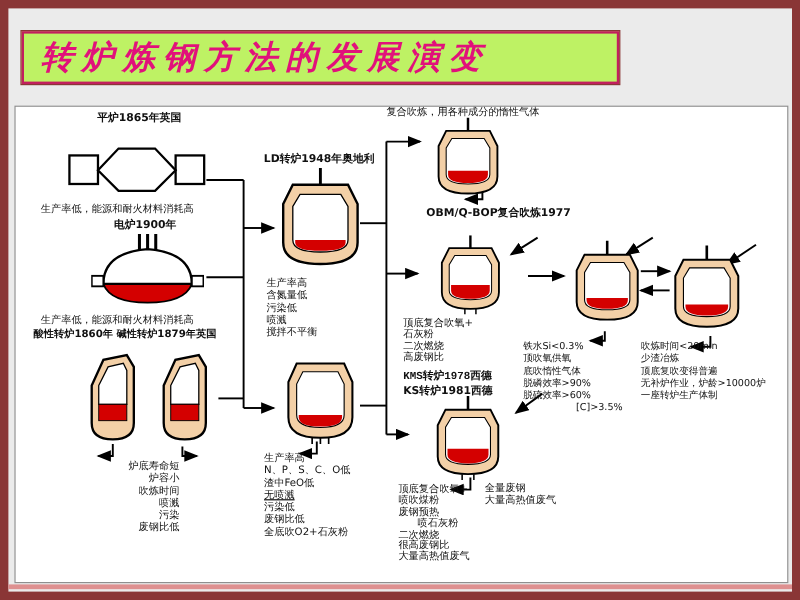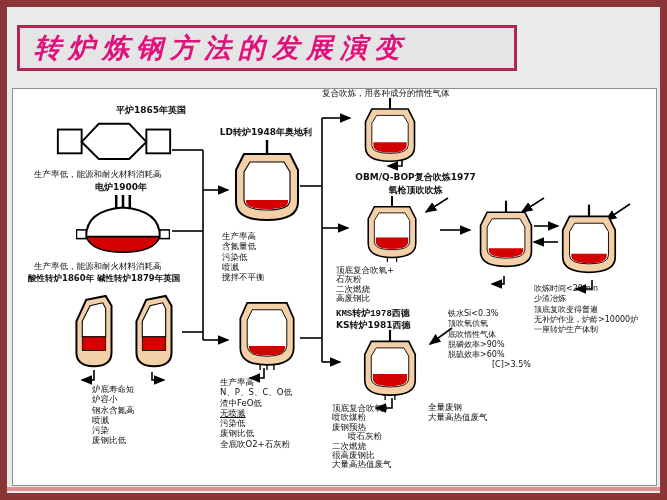--- a/index.html
+++ b/index.html
@@ -1,19 +1,19 @@
 <!DOCTYPE html>
 <html><head>
 <meta charset="utf-8">
 <style>
   html,body{margin:0;padding:0;}
   body{width:667px;height:500px;overflow:hidden;font-family:"DejaVu Sans",sans-serif;}
   .stage{position:relative;width:667px;height:500px;background:#8a3636;}
   .inner{position:absolute;left:7px;top:7px;right:7px;bottom:7px;background:#ebebeb;}
-  .title-box{position:absolute;left:18px;top:26px;width:494px;height:40px;background:#e5e5e5;
+  .title-box{position:absolute;left:18px;top:26px;width:494px;height:40px;background:#bef264;
     border:2px solid #c21f5e;box-shadow:0 0 0 1px #8a3636;display:flex;align-items:center;}
   .title-text{font-family:"DejaVu Serif",serif;font-style:italic;font-weight:bold;
     font-size:27px;color:#e1117b;letter-spacing:7px;padding-left:14px;white-space:nowrap;}
   .canvas{position:absolute;left:12px;top:88px;width:643px;height:396px;background:#fff;
     border:1px solid #8f8f8f;}
   .pink-line{position:absolute;left:7px;top:487px;width:653px;height:4px;background:#de9090;}
   .lbl{position:absolute;font-size:9px;font-weight:bold;color:#111;white-space:nowrap;}
   .lbl.c{text-align:center;}
   .note{position:absolute;font-size:8.5px;color:#111;white-space:nowrap;}
   .list{position:absolute;font-size:8.5px;color:#111;}
@@ -71,21 +71,21 @@
       <path d="M504,276 V284 H492" marker-end="url(#ah)"></path>
       <path d="M592,280 V289 H576" marker-end="url(#ah)"></path>
 
       <path d="M448,198 L426,212" marker-end="url(#ah)"></path>
       <path d="M452,328 L430,344" marker-end="url(#ah)"></path>
       <path d="M544,198 L522,212" marker-end="url(#ah)"></path>
       <path d="M630,204 L606,220" marker-end="url(#ah)"></path>
     </g>
   </svg>
 
-  <div class="lbl c" style="left:46px;top:104px;width:140px;text-align:right;">平炉1865年英国</div>
+  <div class="lbl c" style="left:46px;top:92px;width:140px;">平炉1865年英国</div>
   <div class="furn" style="left:55px;top:117px;">
     <svg width="118" height="46" viewBox="0 0 124 48">
       <rect x="3" y="13" width="25" height="25" fill="#fff" stroke="#000" stroke-width="2"></rect>
       <rect x="96" y="13" width="25" height="25" fill="#fff" stroke="#000" stroke-width="2"></rect>
       <polygon points="28,26 46,7 78,7 96,26 78,44 46,44" fill="#fff" stroke="#000" stroke-width="2"></polygon>
     </svg>
   </div>
   <div class="note" style="left:34px;top:169px;width:172px;">生产率低，能源和耐火材料消耗高</div>
   <div class="lbl c" style="left:66px;top:181px;width:110px;">电炉1900年</div>
   <div class="furn" style="left:76px;top:194px;">
@@ -108,24 +108,24 @@
       <rect x="16" y="44" width="24" height="14" fill="#d40000" stroke="#000" stroke-width="0.8"></rect>
     </svg>
   </div>
   <div class="furn" style="left:126px;top:294px;">
     <svg width="54" height="78" viewBox="0 0 54 80">
       <path d="M10,28 L20,6 L40,2 L46,12 L46,60 Q46,74 28,74 Q10,74 10,60 Z" fill="#f3d0a7" stroke="#000" stroke-width="2"></path>
       <path d="M16,28 L24,12 L37,9 L40,15 L40,44 L16,44 Z" fill="#fff" stroke="#000" stroke-width="1.1"></path>
       <rect x="16" y="44" width="24" height="14" fill="#d40000" stroke="#000" stroke-width="0.8"></rect>
     </svg>
   </div>
-  <div class="list" style="left:92px;top:384px;">
+  <div class="list" style="left:107px;top:384px;text-align:right;">
       <div class="li" style="white-space: nowrap;">炉底寿命短</div>
       <div class="li" style="white-space: nowrap;">炉容小</div>
-      <div class="li" style="white-space: nowrap;">钢水含氮高</div>
+      <div class="li" style="white-space: nowrap;">吹炼时间</div>
       <div class="li" style="white-space: nowrap;">喷溅</div>
       <div class="li" style="white-space: nowrap;">污染</div>
       <div class="li" style="white-space: nowrap;">废钢比低</div>
     </div>
 
   <div class="lbl c" style="left:206px;top:126px;width:120px;">LD转炉1948年奥地利</div>
   <div class="furn" style="left:228px;top:140px;">
     <svg width="78" height="86" viewBox="0 0 78 86">
       <line x1="39" y1="0" x2="39" y2="52" stroke="#000" stroke-width="2.4"></line>
       <path d="M16,14 L62,14 L70,30 L70,62 Q70,80 39,80 Q8,80 8,62 L8,30 Z" fill="#f3d0a7" stroke="#000" stroke-width="2"></path>
@@ -163,21 +163,20 @@
   <div class="note" style="left:322px;top:88px;width:210px;">复合吹炼，用各种成分的惰性气体</div>
   <div class="furn" style="left:348px;top:98px;">
     <svg width="84" height="68" viewBox="0 0 78 86">
       <line x1="39" y1="0" x2="39" y2="52" stroke="#000" stroke-width="2.6"></line>
       <path d="M16,14 L62,14 L70,30 L70,62 Q70,80 39,80 Q8,80 8,62 L8,30 Z" fill="#f3d0a7" stroke="#000" stroke-width="2"></path>
       <path d="M22,22 L56,22 L62,32 L62,60 Q62,70 39,70 Q16,70 16,60 L16,32 Z" fill="#fff" stroke="#000" stroke-width="1.1"></path>
       <path d="M18,56 L60,56 L60,60 Q60,69 39,69 Q18,69 18,60 Z" fill="#d40000"></path>
     </svg>
   </div>
   <div class="lbl c" style="left:328px;top:171px;width:175px;">OBM/Q-BOP复合吹炼1977</div>
-  <div class="lbl c" style="left:348px;top:184px;width:135px;">氧枪顶吹吹炼</div>
   <div class="furn" style="left:346px;top:196px;">
     <svg width="92" height="66" viewBox="0 0 78 86">
       <line x1="39" y1="0" x2="39" y2="52" stroke="#000" stroke-width="2.6"></line>
       <path d="M16,14 L62,14 L70,30 L70,62 Q70,80 39,80 Q8,80 8,62 L8,30 Z" fill="#f3d0a7" stroke="#000" stroke-width="2"></path>
       <path d="M22,22 L56,22 L62,32 L62,60 Q62,70 39,70 Q16,70 16,60 L16,32 Z" fill="#fff" stroke="#000" stroke-width="1.1"></path>
       <path d="M18,54 L60,54 L60,60 Q60,69 39,69 Q18,69 18,60 Z" fill="#d40000"></path>
       <line x1="33" y1="80" x2="33" y2="86" stroke="#000" stroke-width="1.6"></line>
       <line x1="45" y1="80" x2="45" y2="86" stroke="#000" stroke-width="1.6"></line>
     </svg>
   </div>
@@ -201,42 +200,42 @@
   </div>
   <div class="list tight" style="left:332px;top:404px;">
       <div class="li" style="white-space: nowrap;">顶底复合吹氧+</div>
       <div class="li" style="white-space: nowrap;">喷吹煤粉</div>
       <div class="li" style="white-space: nowrap;">废钢预热</div>
       <div class="li" style="white-space: nowrap; padding-left: 16px;">喷石灰粉</div>
       <div class="li" style="white-space: nowrap;">二次燃烧</div>
       <div class="li" style="white-space: nowrap;">很高废钢比</div>
       <div class="li" style="white-space: nowrap;">大量高热值废气</div>
     </div>
-  <div class="list" style="left:404px;top:402px;margin-left:24px;">
+  <div class="list" style="left:404px;top:402px;">
       <div class="li" style="white-space: nowrap;">全量废钢</div>
       <div class="li" style="white-space: nowrap;">大量高热值废气</div>
     </div>
 
   <div class="furn" style="left:474px;top:194px;">
     <svg width="64" height="84" viewBox="0 0 78 86">
       <line x1="39" y1="0" x2="39" y2="52" stroke="#000" stroke-width="2.6"></line>
       <path d="M16,14 L62,14 L70,30 L70,62 Q70,80 39,80 Q8,80 8,62 L8,30 Z" fill="#f3d0a7" stroke="#000" stroke-width="2"></path>
       <path d="M22,22 L56,22 L62,32 L62,60 Q62,70 39,70 Q16,70 16,60 L16,32 Z" fill="#fff" stroke="#000" stroke-width="1.1"></path>
       <path d="M18,58 L60,58 L60,60 Q60,69 39,69 Q18,69 18,60 Z" fill="#d40000"></path>
     </svg>
   </div>
   <div class="furn" style="left:556px;top:200px;">
     <svg width="66" height="82" viewBox="0 0 78 86">
       <line x1="39" y1="0" x2="39" y2="52" stroke="#000" stroke-width="2.6"></line>
       <path d="M16,14 L62,14 L70,30 L70,62 Q70,80 39,80 Q8,80 8,62 L8,30 Z" fill="#f3d0a7" stroke="#000" stroke-width="2"></path>
       <path d="M22,22 L56,22 L62,32 L62,60 Q62,70 39,70 Q16,70 16,60 L16,32 Z" fill="#fff" stroke="#000" stroke-width="1.1"></path>
       <path d="M18,58 L60,58 L60,60 Q60,69 39,69 Q18,69 18,60 Z" fill="#d40000"></path>
     </svg>
   </div>
-  <div class="list" style="left:448px;top:284px;width:78px;font-size:8px;margin-top:25px;">
+  <div class="list" style="left:436px;top:284px;width:78px;font-size:8px;">
       <div class="li" style="white-space: normal;">铁水Si&lt;0.3%</div>
       <div class="li" style="white-space: normal;">顶吹氧供氧</div>
       <div class="li" style="white-space: normal;">底吹惰性气体</div>
       <div class="li" style="white-space: normal;">脱磷效率&gt;90%</div>
       <div class="li" style="white-space: normal;">脱硫效率&gt;60%</div>
       <div class="li" style="white-space: normal; padding-left: 44px;">[C]&gt;3.5%</div>
     </div>
   <div class="list" style="left:534px;top:284px;width:118px;font-size:8px;">
       <div class="li" style="white-space: normal;">吹炼时间&lt;20min</div>
       <div class="li" style="white-space: normal;">少渣冶炼</div>

